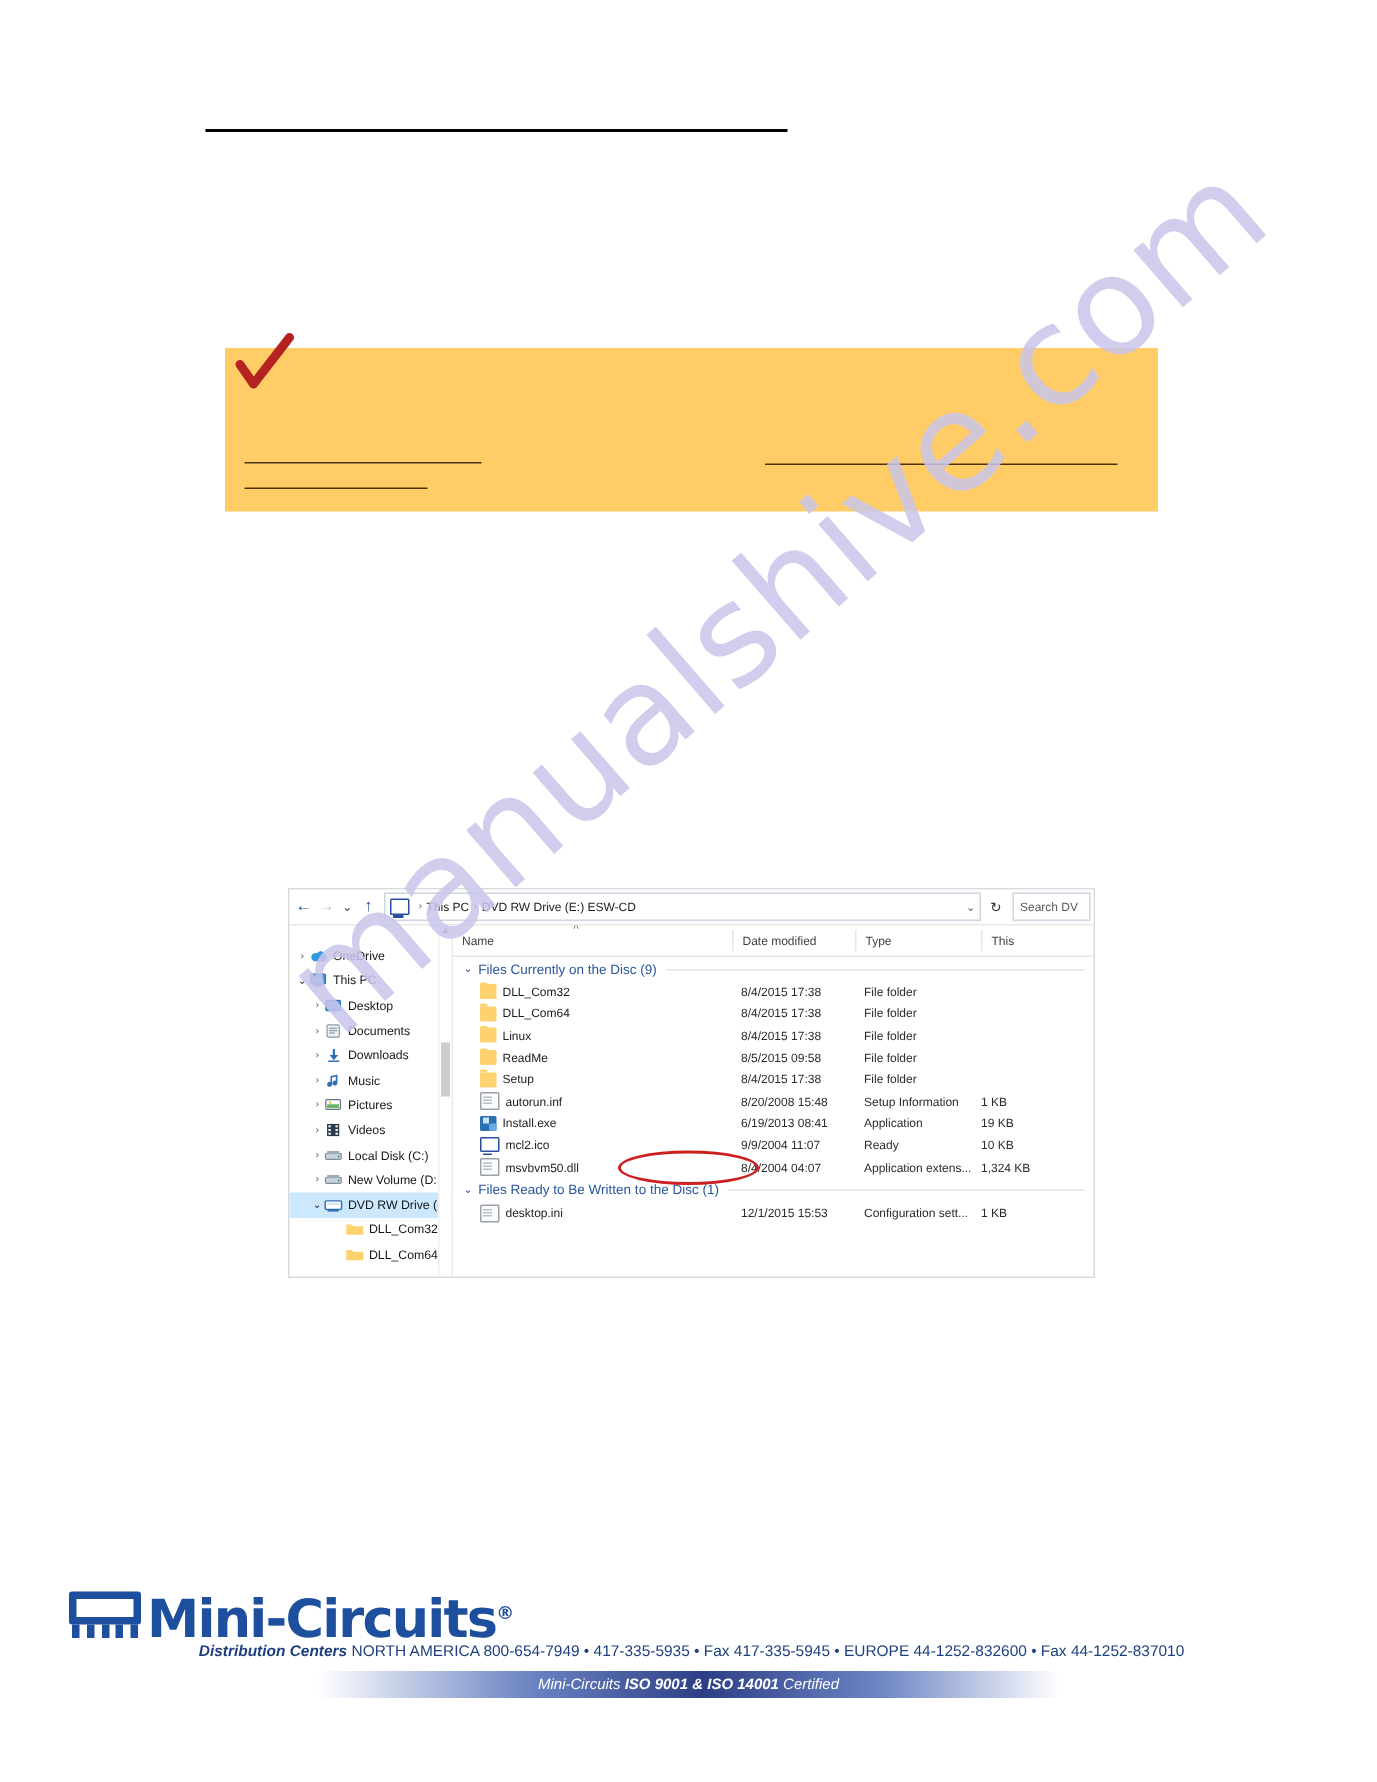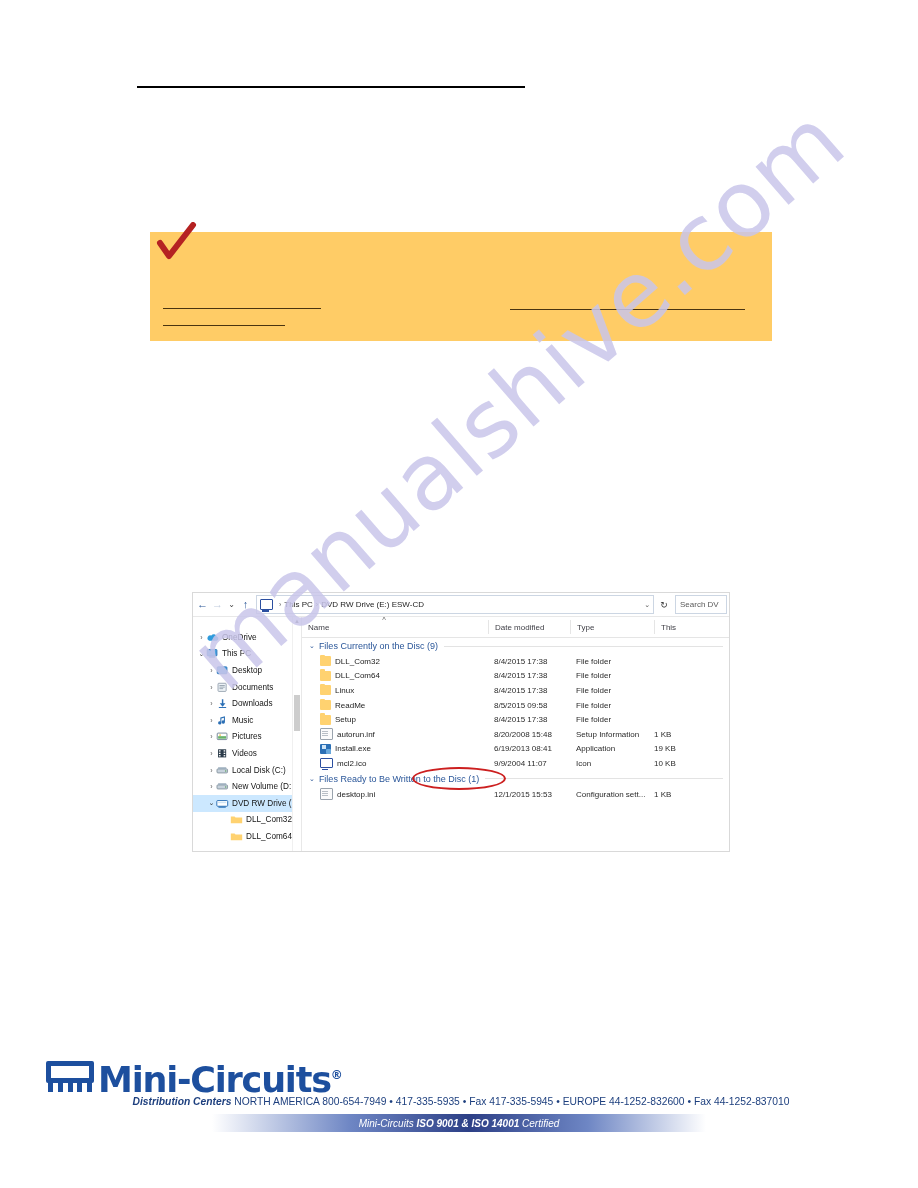--- a/index.html
+++ b/index.html
@@ -644,22 +644,31 @@
             <div class="fdate">6/19/2013 08:41</div>
             <div class="ftype">Application</div>
             <div class="fsize">19 KB</div>
           </div>
           <div class="frow">
             <div class="fname">
               <span class="ico ico-mon"></span>
               <span>mcl2.ico</span>
             </div>
             <div class="fdate">9/9/2004 11:07</div>
-            <div class="ftype">Icon</div>
+            <div class="ftype">Ready</div>
             <div class="fsize">10 KB</div>
+          </div>
+          <div class="frow">
+            <div class="fname">
+              <span class="ico ico-doc"></span>
+              <span>msvbvm50.dll</span>
+            </div>
+            <div class="fdate">8/4/2004 04:07</div>
+            <div class="ftype">Application extens...</div>
+            <div class="fsize">1,324 KB</div>
           </div>
           <div class="group">
             <span class="gchev">⌄</span>
             <span>Files Ready to Be Written to the Disc (1)</span>
             <span class="gline"></span>
           </div>
           <div class="frow">
             <div class="fname">
               <span class="ico ico-doc"></span>
               <span>desktop.ini</span>

